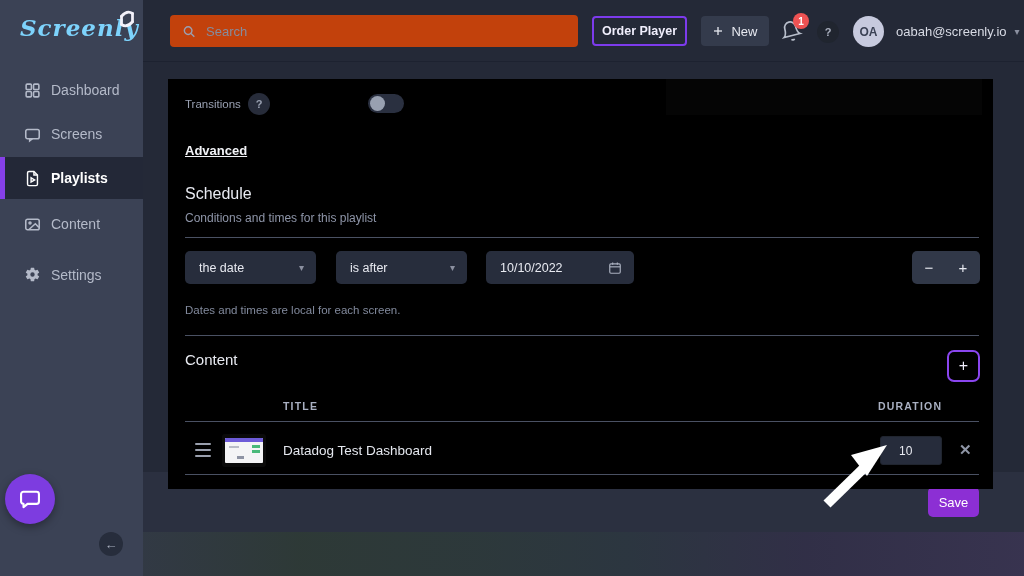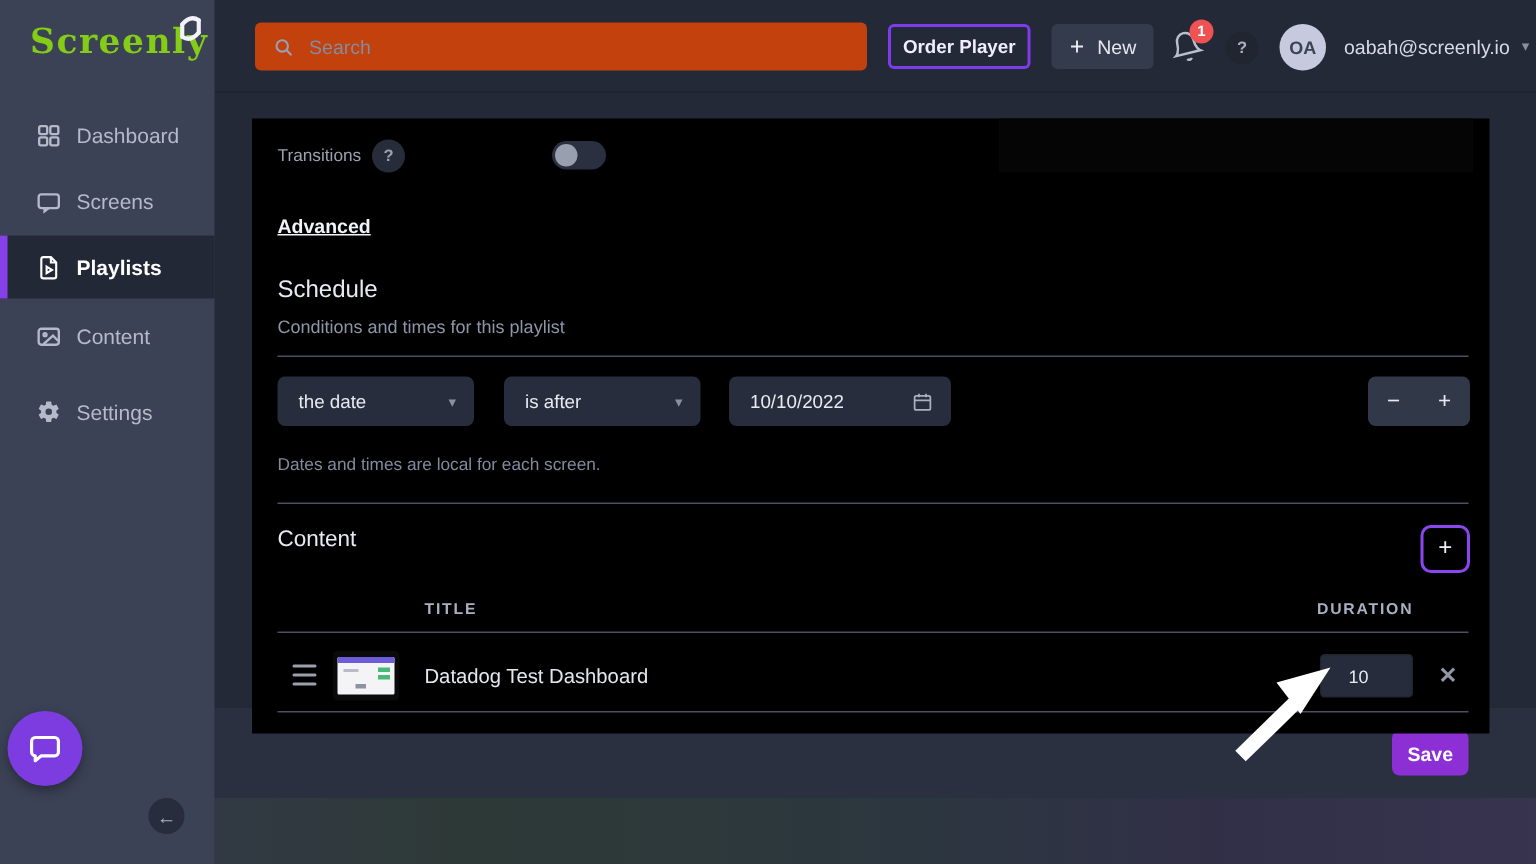--- a/index.html
+++ b/index.html
@@ -2,21 +2,21 @@
 <html><head>
 <meta charset="utf-8">
 <style>
   * { margin:0; padding:0; box-sizing:border-box; }
   html,body { width:1024px; height:576px; overflow:hidden; }
   body { font-family:"Liberation Sans", sans-serif; background:#242937; position:relative; color:#e7e9f0; }
 
   
   .sidebar { position:absolute; left:0; top:0; width:143px; height:576px; background:#3b4255; z-index:3; }
   .logo { position:absolute; left:20px; top:14px; width:120px; height:44px; }
-  .logo-text { font-family:"DejaVu Serif", serif; font-weight:bold; font-size:23px; color:#84cc16; letter-spacing:1px; }
+  .logo-text { font-family:"DejaVu Serif", serif; font-style:italic; font-weight:bold; font-size:23px; color:#7dd3fc; letter-spacing:1px; }
   .logo-mark { position:absolute; left:96px; top:-6px; width:22px; height:22px; }
   .nav-item { position:absolute; left:0; width:143px; height:30px; display:flex; align-items:center; gap:10px; padding-left:24px; color:#b4bac9; font-size:14px; cursor:pointer; }
   .nav-item svg { flex:0 0 auto; }
   .nav-item.active { height:42px; background:#232837; color:#ffffff; font-weight:bold; }
   .active-bar { position:absolute; left:0; top:0; width:5px; height:42px; background:#8640e8; }
 
   
   .header { position:absolute; left:143px; top:0; width:881px; height:62px; background:#242937; border-bottom:1px solid #1d2230; z-index:2; }
   .search { position:absolute; left:27px; top:15px; width:408px; height:32px; background:#c2410c; border-radius:4px; display:flex; align-items:center; padding:0 12px; gap:10px; }
   .search input { background:transparent; border:none; outline:none; color:#cdd2de; font-size:13px; width:100%; font-family:"Liberation Sans", sans-serif; }
@@ -66,21 +66,21 @@
   .thumb .d1 { position:absolute; left:4px; top:8px; width:10px; height:2px; background:#b9bcc8; }
   .thumb .d2 { position:absolute; left:12px; bottom:4px; width:7px; height:3px; background:#8e93a4; }
   .row-title { position:absolute; left:115px; top:364px; font-size:13.5px; color:#e4e7ee; }
   .dur-input { position:absolute; left:712px; top:357px; width:62px; height:29px; background:#262c3b; border:1px solid #20252f; border-radius:3px; color:#e8eaf1; font-size:12px; padding-left:18px; outline:none; font-family:"Liberation Sans", sans-serif; }
   .row-x { position:absolute; left:791px; top:362px; font-size:15px; color:#8f96a6; cursor:pointer; font-weight:bold; }
 
   
   .footer { position:absolute; left:143px; top:472px; width:881px; height:104px; background:#2b3040; }
   .footer-grad { position:absolute; left:0; bottom:0; width:100%; height:44px;
      background:linear-gradient(90deg,#333b45 0%,#2e3b35 18%,#2d3a3a 38%,#2c3740 55%,#322f48 75%,#3a3452 100%); opacity:.85; }
-  .btn-save { position:absolute; left:785px; top:15px; width:51px; height:30px; background:#8c2fd4; border:none; border-radius:5px; color:#fff; font-size:13px; font-weight:bold; cursor:pointer; }
+  .btn-save { position:absolute; left:785px; top:15px; width:51px; height:30px; background:#8c2fd4; border:none; border-radius:5px; color:#fff; font-size:13px; font-weight:normal; cursor:pointer; }
 
   
   .chat-fab { position:absolute; left:5px; top:474px; width:50px; height:50px; border-radius:50%; background:#7d3ce0; z-index:5; display:flex; align-items:center; justify-content:center; cursor:pointer; box-shadow:0 3px 8px rgba(0,0,0,.35); }
   .back-fab { position:absolute; left:99px; top:532px; width:24px; height:24px; border-radius:50%; background:#272d3c; z-index:5; display:flex; align-items:center; justify-content:center; color:#aab0bf; font-size:13px; cursor:pointer; }
   .annot-arrow { position:absolute; left:795px; top:432px; width:110px; height:85px; z-index:6; pointer-events:none; }
 </style>
 </head>
 <body>
 
 <div class="header">

